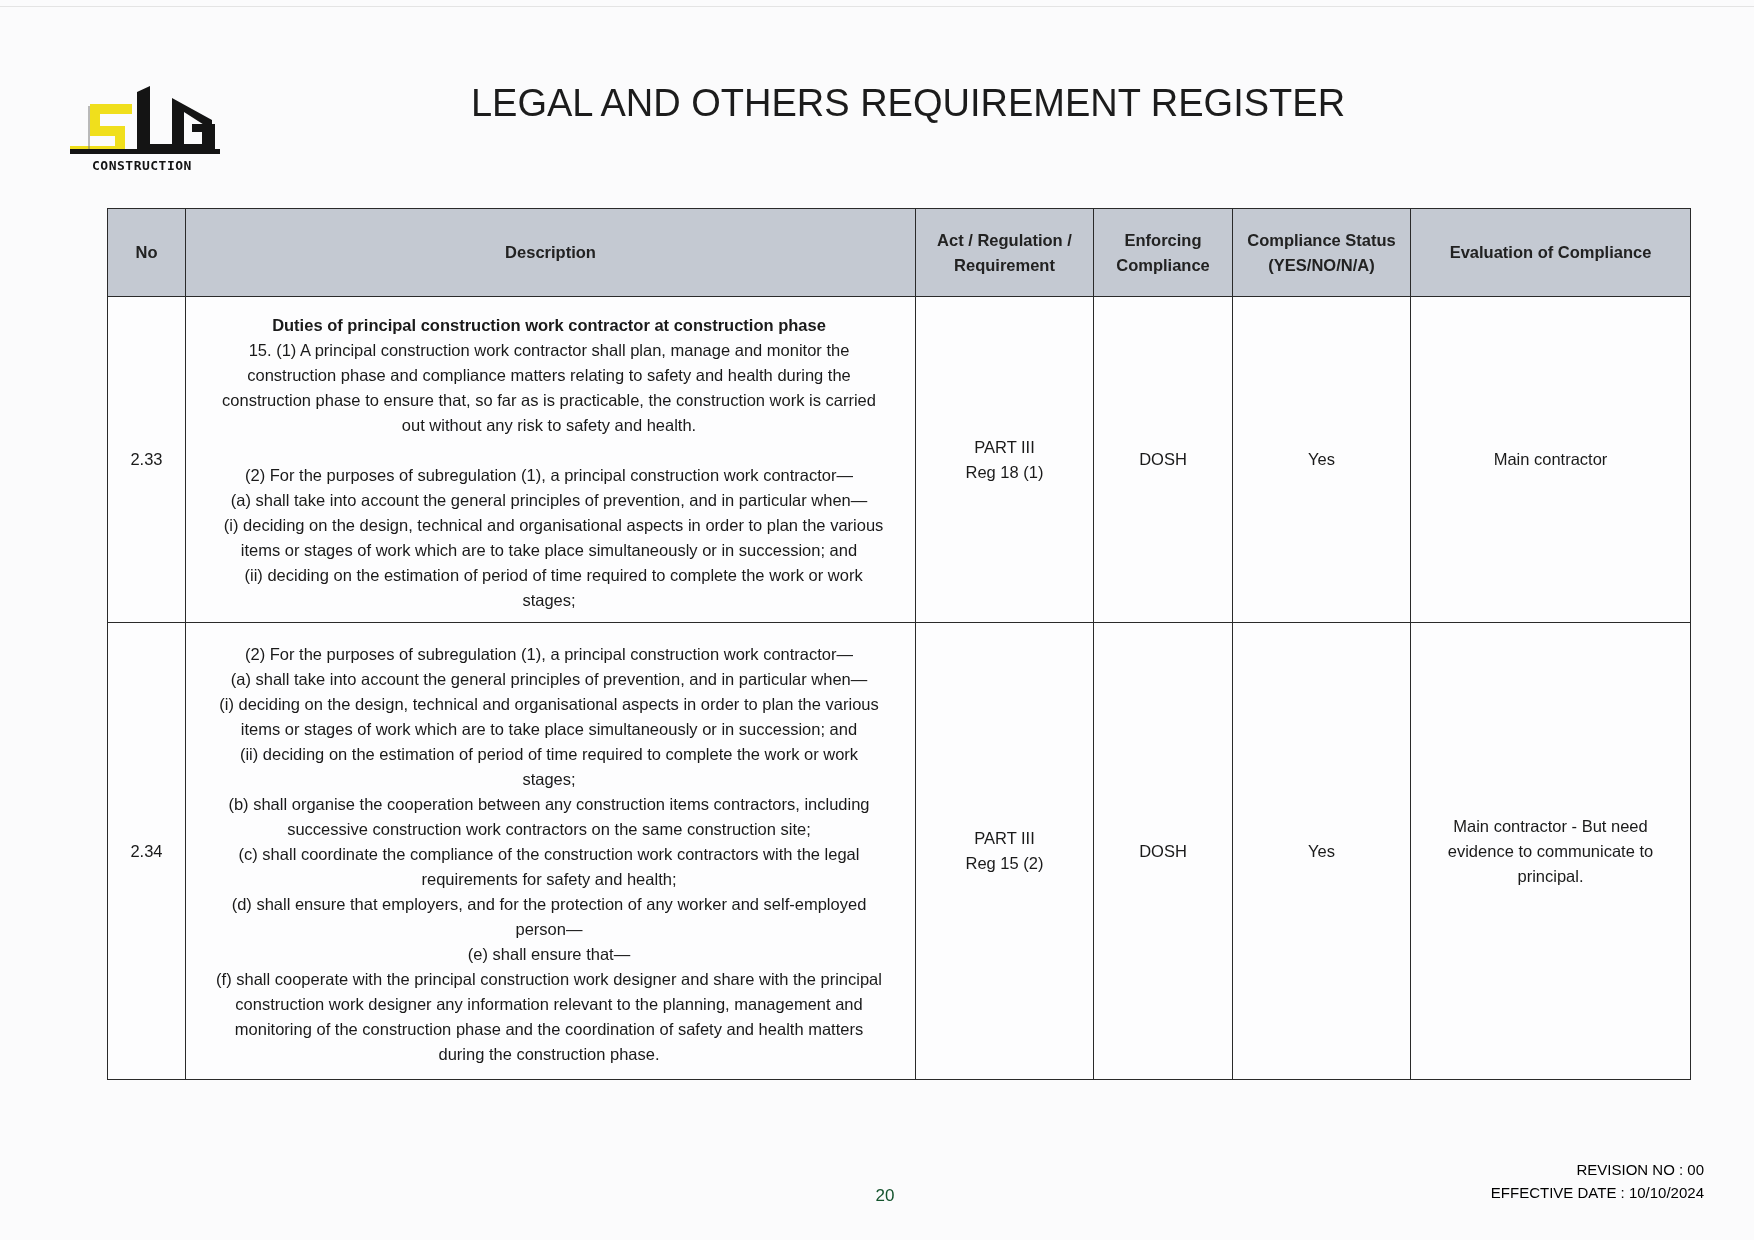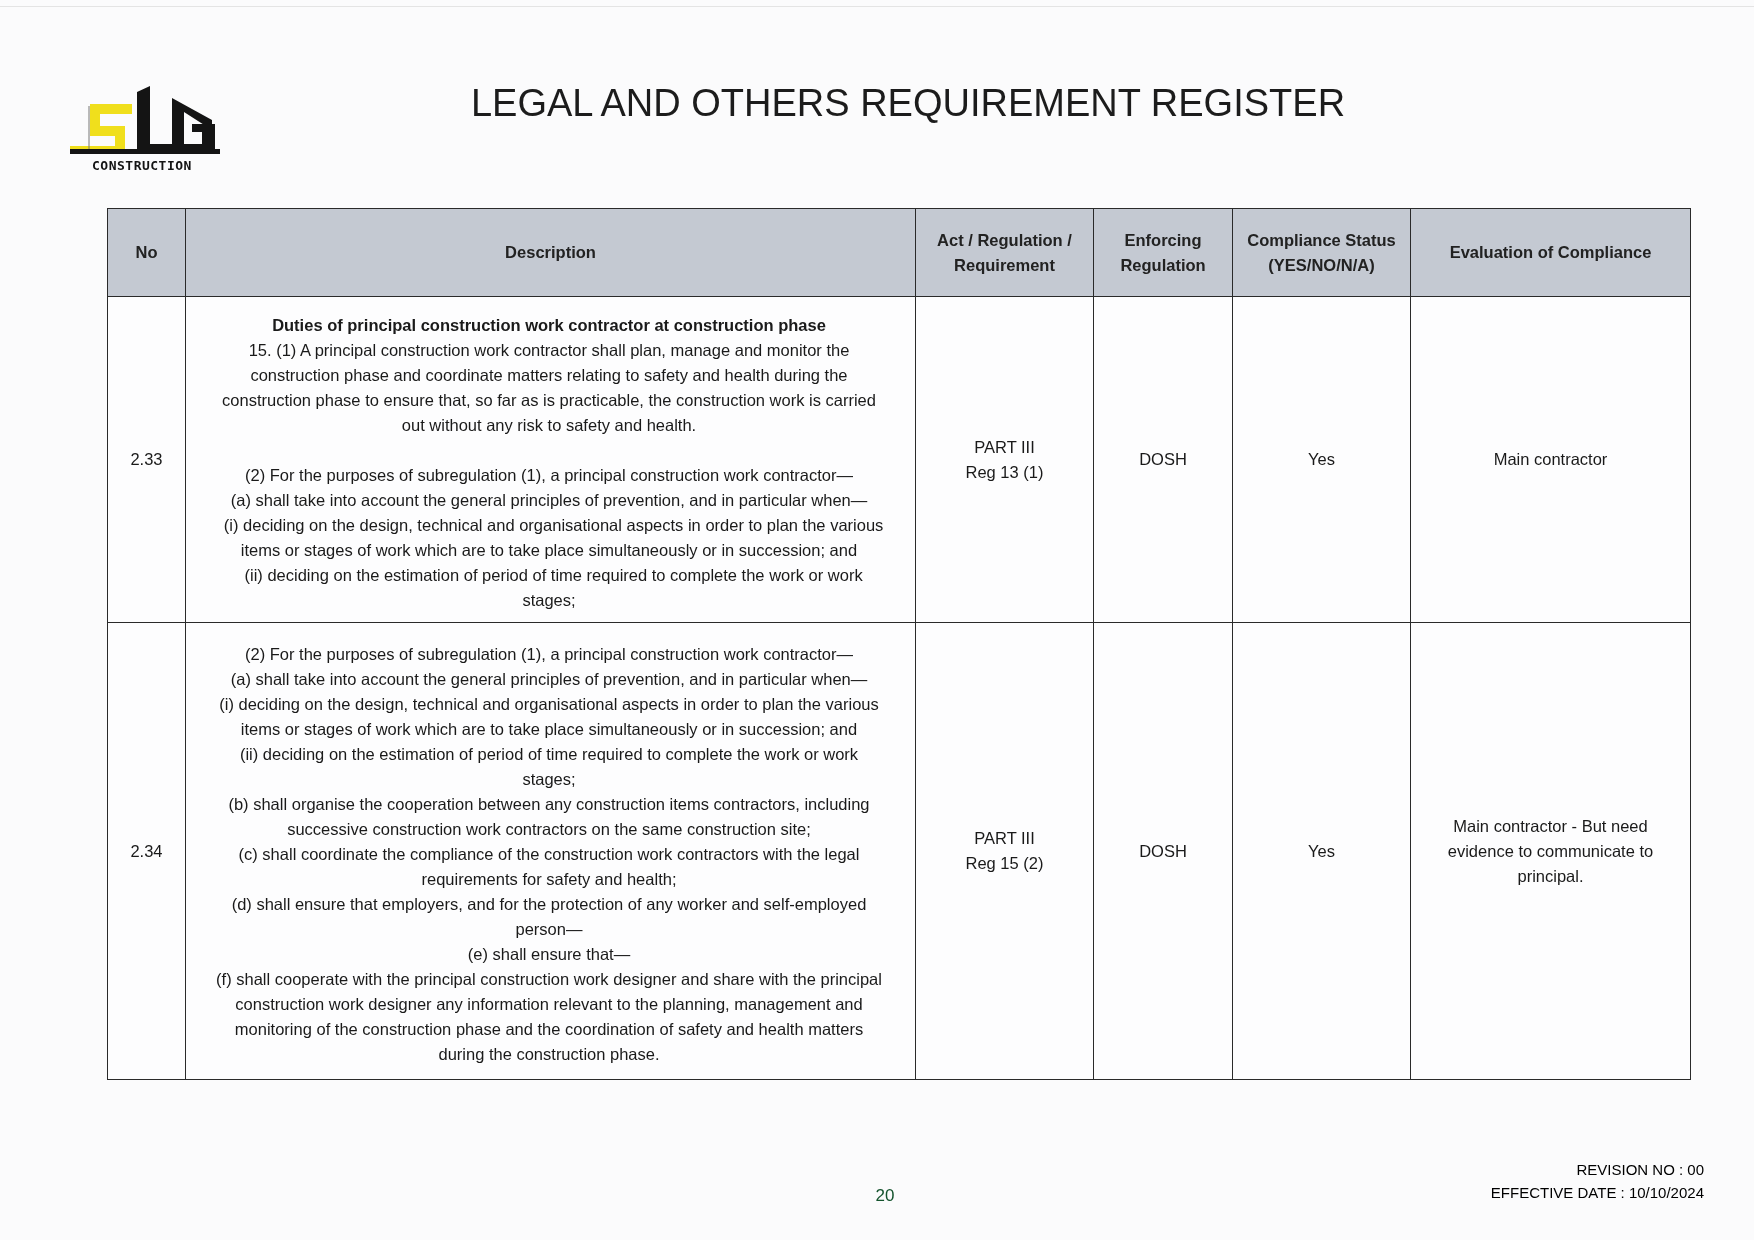--- a/index.html
+++ b/index.html
@@ -73,50 +73,50 @@
   <thead>
     <tr>
       <th>No</th>
       <th>Description</th>
       <th>
         <div>Act / Regulation /</div>
         <div>Requirement</div>
       </th>
       <th>
         <div>Enforcing</div>
-        <div>Regulation</div>
+        <div>Compliance</div>
       </th>
       <th>
         <div>Compliance Status</div>
         <div>(YES/NO/N/A)</div>
       </th>
       <th>Evaluation of Compliance</th>
     </tr>
   </thead>
   <tbody>
 
     <tr style="height:326px">
       <td>2.33</td>
       <td class="desc">
         <div class="desc-head">Duties of principal construction work contractor at construction phase</div>
         <div class="desc-line">15. (1) A principal construction work contractor shall plan, manage and monitor the</div>
-        <div class="desc-line">construction phase and coordinate matters relating to safety and health during the</div>
+        <div class="desc-line">construction phase and compliance matters relating to safety and health during the</div>
         <div class="desc-line">construction phase to ensure that, so far as is practicable, the construction work is carried</div>
         <div class="desc-line">out without any risk to safety and health.</div>
         <div class="desc-line blank"></div>
         <div class="desc-line">(2) For the purposes of subregulation (1), a principal construction work contractor—</div>
         <div class="desc-line">(a) shall take into account the general principles of prevention, and in particular when—</div>
         <div class="desc-line">  (i) deciding on the design, technical and organisational aspects in order to plan the various</div>
         <div class="desc-line">items or stages of work which are to take place simultaneously or in succession; and</div>
         <div class="desc-line">  (ii) deciding on the estimation of period of time required to complete the work or work</div>
         <div class="desc-line">stages;</div>
       </td>
       <td>
         <div>PART III</div>
-        <div>Reg 13 (1)</div>
+        <div>Reg 18 (1)</div>
       </td>
       <td>DOSH</td>
       <td>Yes</td>
       <td>
         <div>Main contractor</div>
       </td>
     </tr>
 
     <tr style="height:457px">
       <td>2.34</td>

